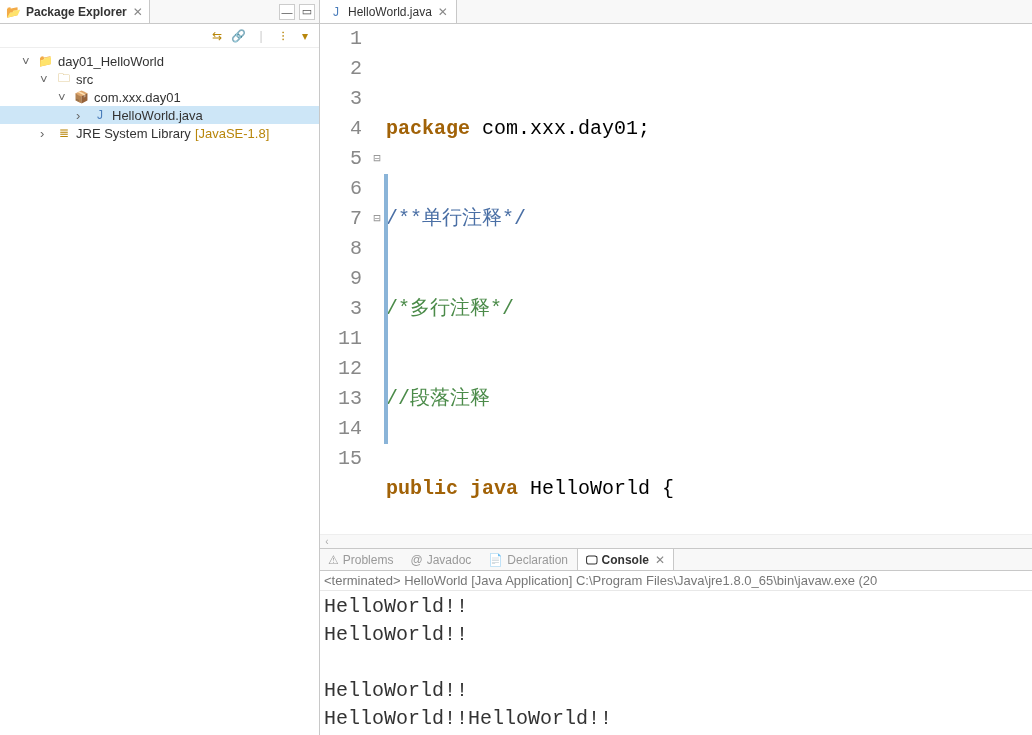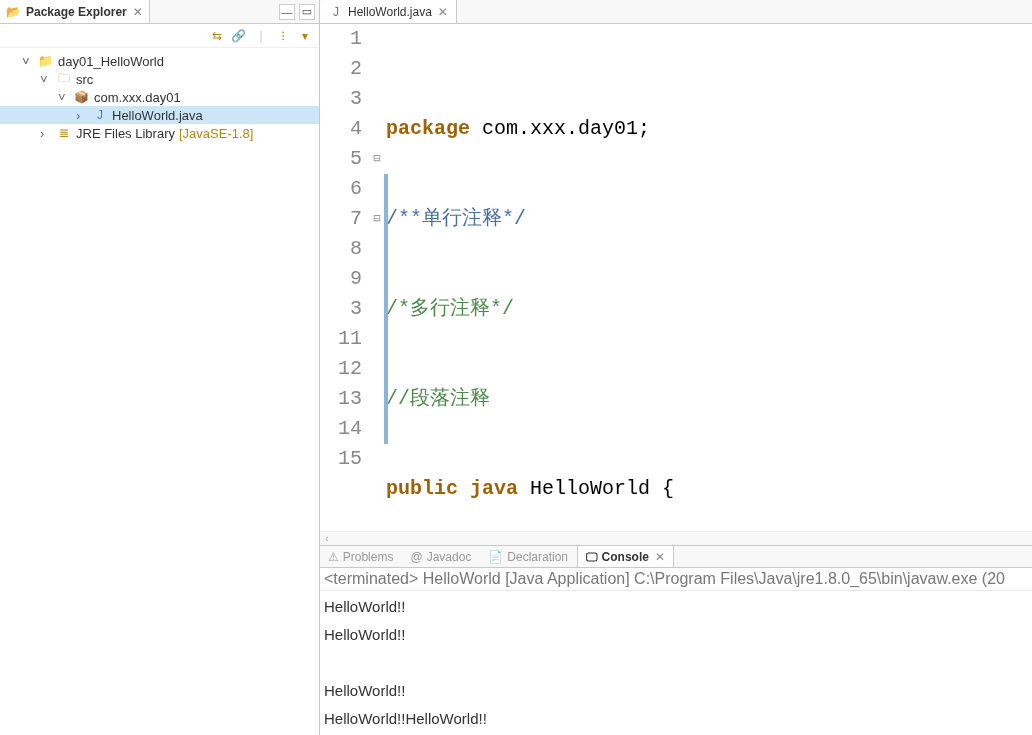--- a/index.html
+++ b/index.html
@@ -196,30 +196,30 @@
   }
   .bp-tab.active {
     color: #333;
     background: #fff;
     border-right: 1px solid #c8c8c8;
     border-left: 1px solid #c8c8c8;
     font-weight: bold;
   }
   .bp-tab .close { color:#888; margin-left:2px; font-weight: normal;}
   .console-header {
-    font-size: 16px;
+    font-size: 13px;
     color: #777;
     padding: 2px 4px;
     border-bottom: 1px solid #e8e8e8;
     white-space: nowrap;
     overflow: hidden;
   }
   .console-out {
-    font-family: Liberation Sans, sans-serif;
-    font-size: 15px;
+    font-family: Liberation Mono, monospace;
+    font-size: 20px;
     line-height: 28px;
     padding: 2px 4px;
     white-space: pre;
   }
   .hscroll {
     height: 14px;
     border-top:1px solid #eee;
     background:#f8f8f8;
     display:flex; align-items:center;
   }
@@ -264,21 +264,21 @@
       <span>com.xxx.day01</span>
     </div>
     <div class="tree-row indent4 selected">
       <span class="twisty">›</span>
       <span class="icon-box ic-java">J</span>
       <span>HelloWorld.java</span>
     </div>
     <div class="tree-row indent2">
       <span class="twisty">›</span>
       <span class="icon-box ic-jre">≣</span>
-      <span>JRE Files Library</span>
+      <span>JRE System Library</span>
       <span class="deco-text"> [JavaSE-1.8]</span>
     </div>
   </div>
 </div>
 
 <div class="right-panel">
   <div class="editor-tabbar">
     <div class="editor-tab">
       <span class="icon-box ic-java">J</span>
       <span>HelloWorld.java</span>

